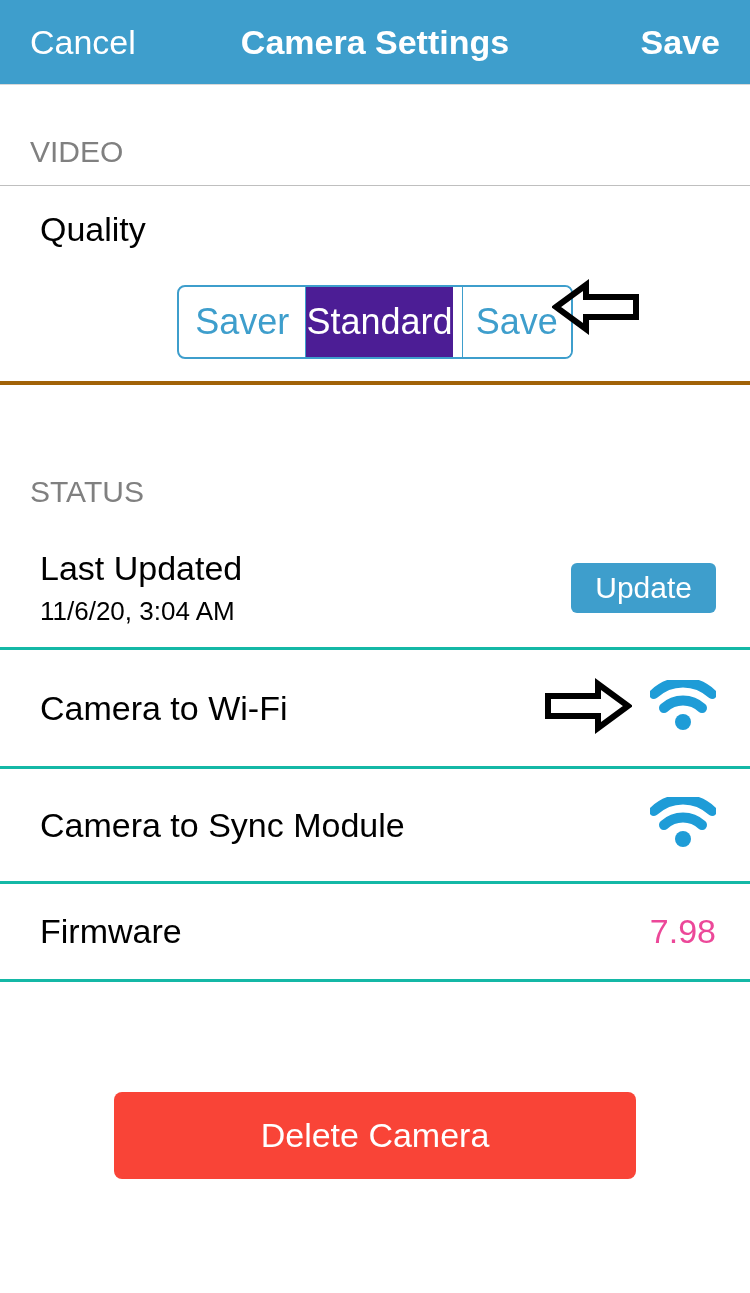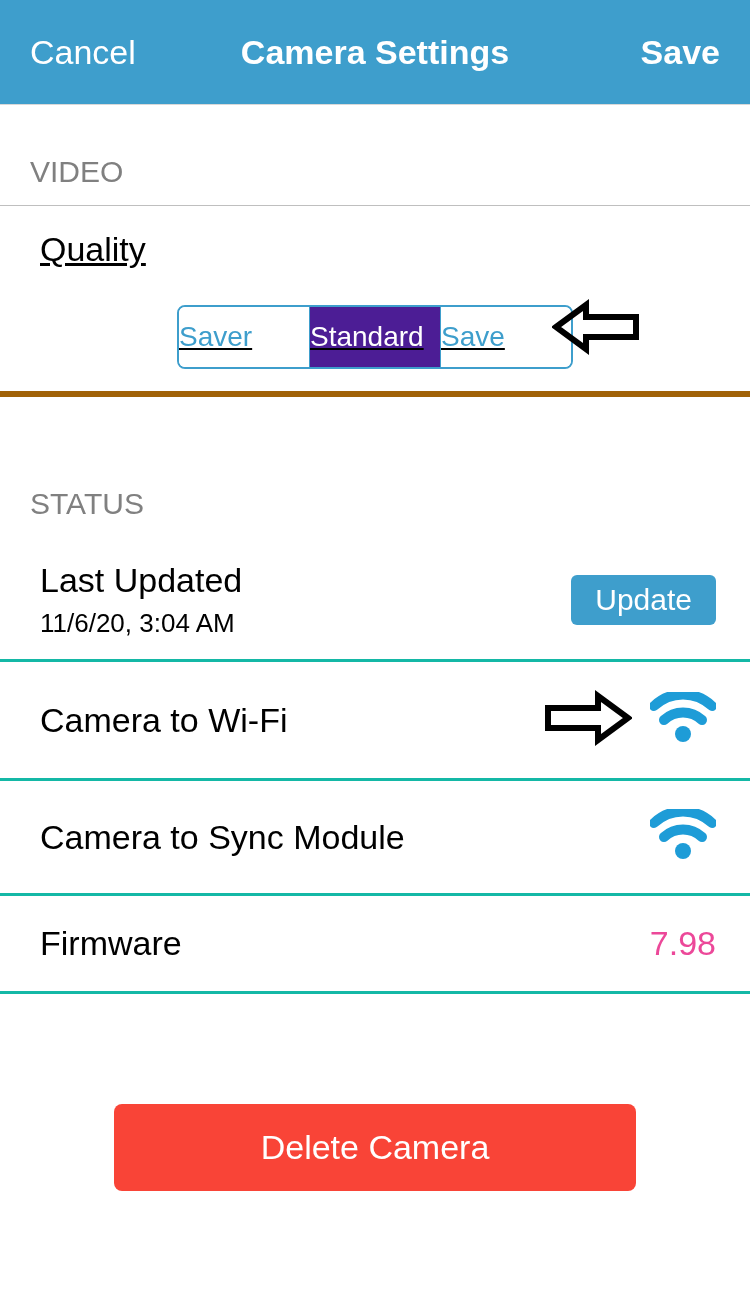--- a/index.html
+++ b/index.html
@@ -9,21 +9,21 @@
       font-family: -apple-system, BlinkMacSystemFont, "Helvetica Neue", Arial, sans-serif;
     }
     body {
       width: 750px;
       height: 1293px;
       background: #ffffff;
       position: relative;
     }
     .nav-bar {
       background: #3e9ecc;
-      height: 105px;
+      height: 85px;
       display: flex;
       align-items: center;
       justify-content: space-between;
       padding: 0 30px;
       border-bottom: 1px solid #d8d8d8;
     }
     .nav-cancel {
       color: #ffffff;
       font-size: 34px;
       font-weight: 400;
@@ -45,22 +45,21 @@
     }
     .section-header {
       color: #808080;
       font-size: 30px;
       font-weight: 400;
       padding: 50px 30px 16px 30px;
       border-bottom: 1px solid #bfbfbf;
     }
     .quality-row {
       padding: 24px 40px 0 40px;
-      border-bottom: 6px solid #a16207;
-      text-decoration: underline;
+      border-bottom: 4px solid #a16207;
     }
     .quality-label {
       font-size: 34px;
       color: #000;
       margin-bottom: 36px;
     }
     .segmented-row {
       display: flex;
       align-items: center;
       justify-content: center;
@@ -69,26 +68,27 @@
     }
     .segmented-control {
       display: flex;
       border: 2px solid #3e9ecc;
       border-radius: 8px;
       overflow: hidden;
       width: 396px;
     }
     .segment {
       flex: 1;
-      text-align: left;
+      text-align: center;
       padding: 14px 0;
-      font-size: 28px;
+      font-size: 36px;
       color: #3e9ecc;
       background: #ffffff;
       cursor: pointer;
+      margin-left: 9px;
     }
     .segment.selected {
       background: #4c1d95;
       color: #ffffff;
     }
     .segment + .segment {
       border-left: 1px solid #3e9ecc;
     }
     .arrow-left-box {
       position: absolute;

